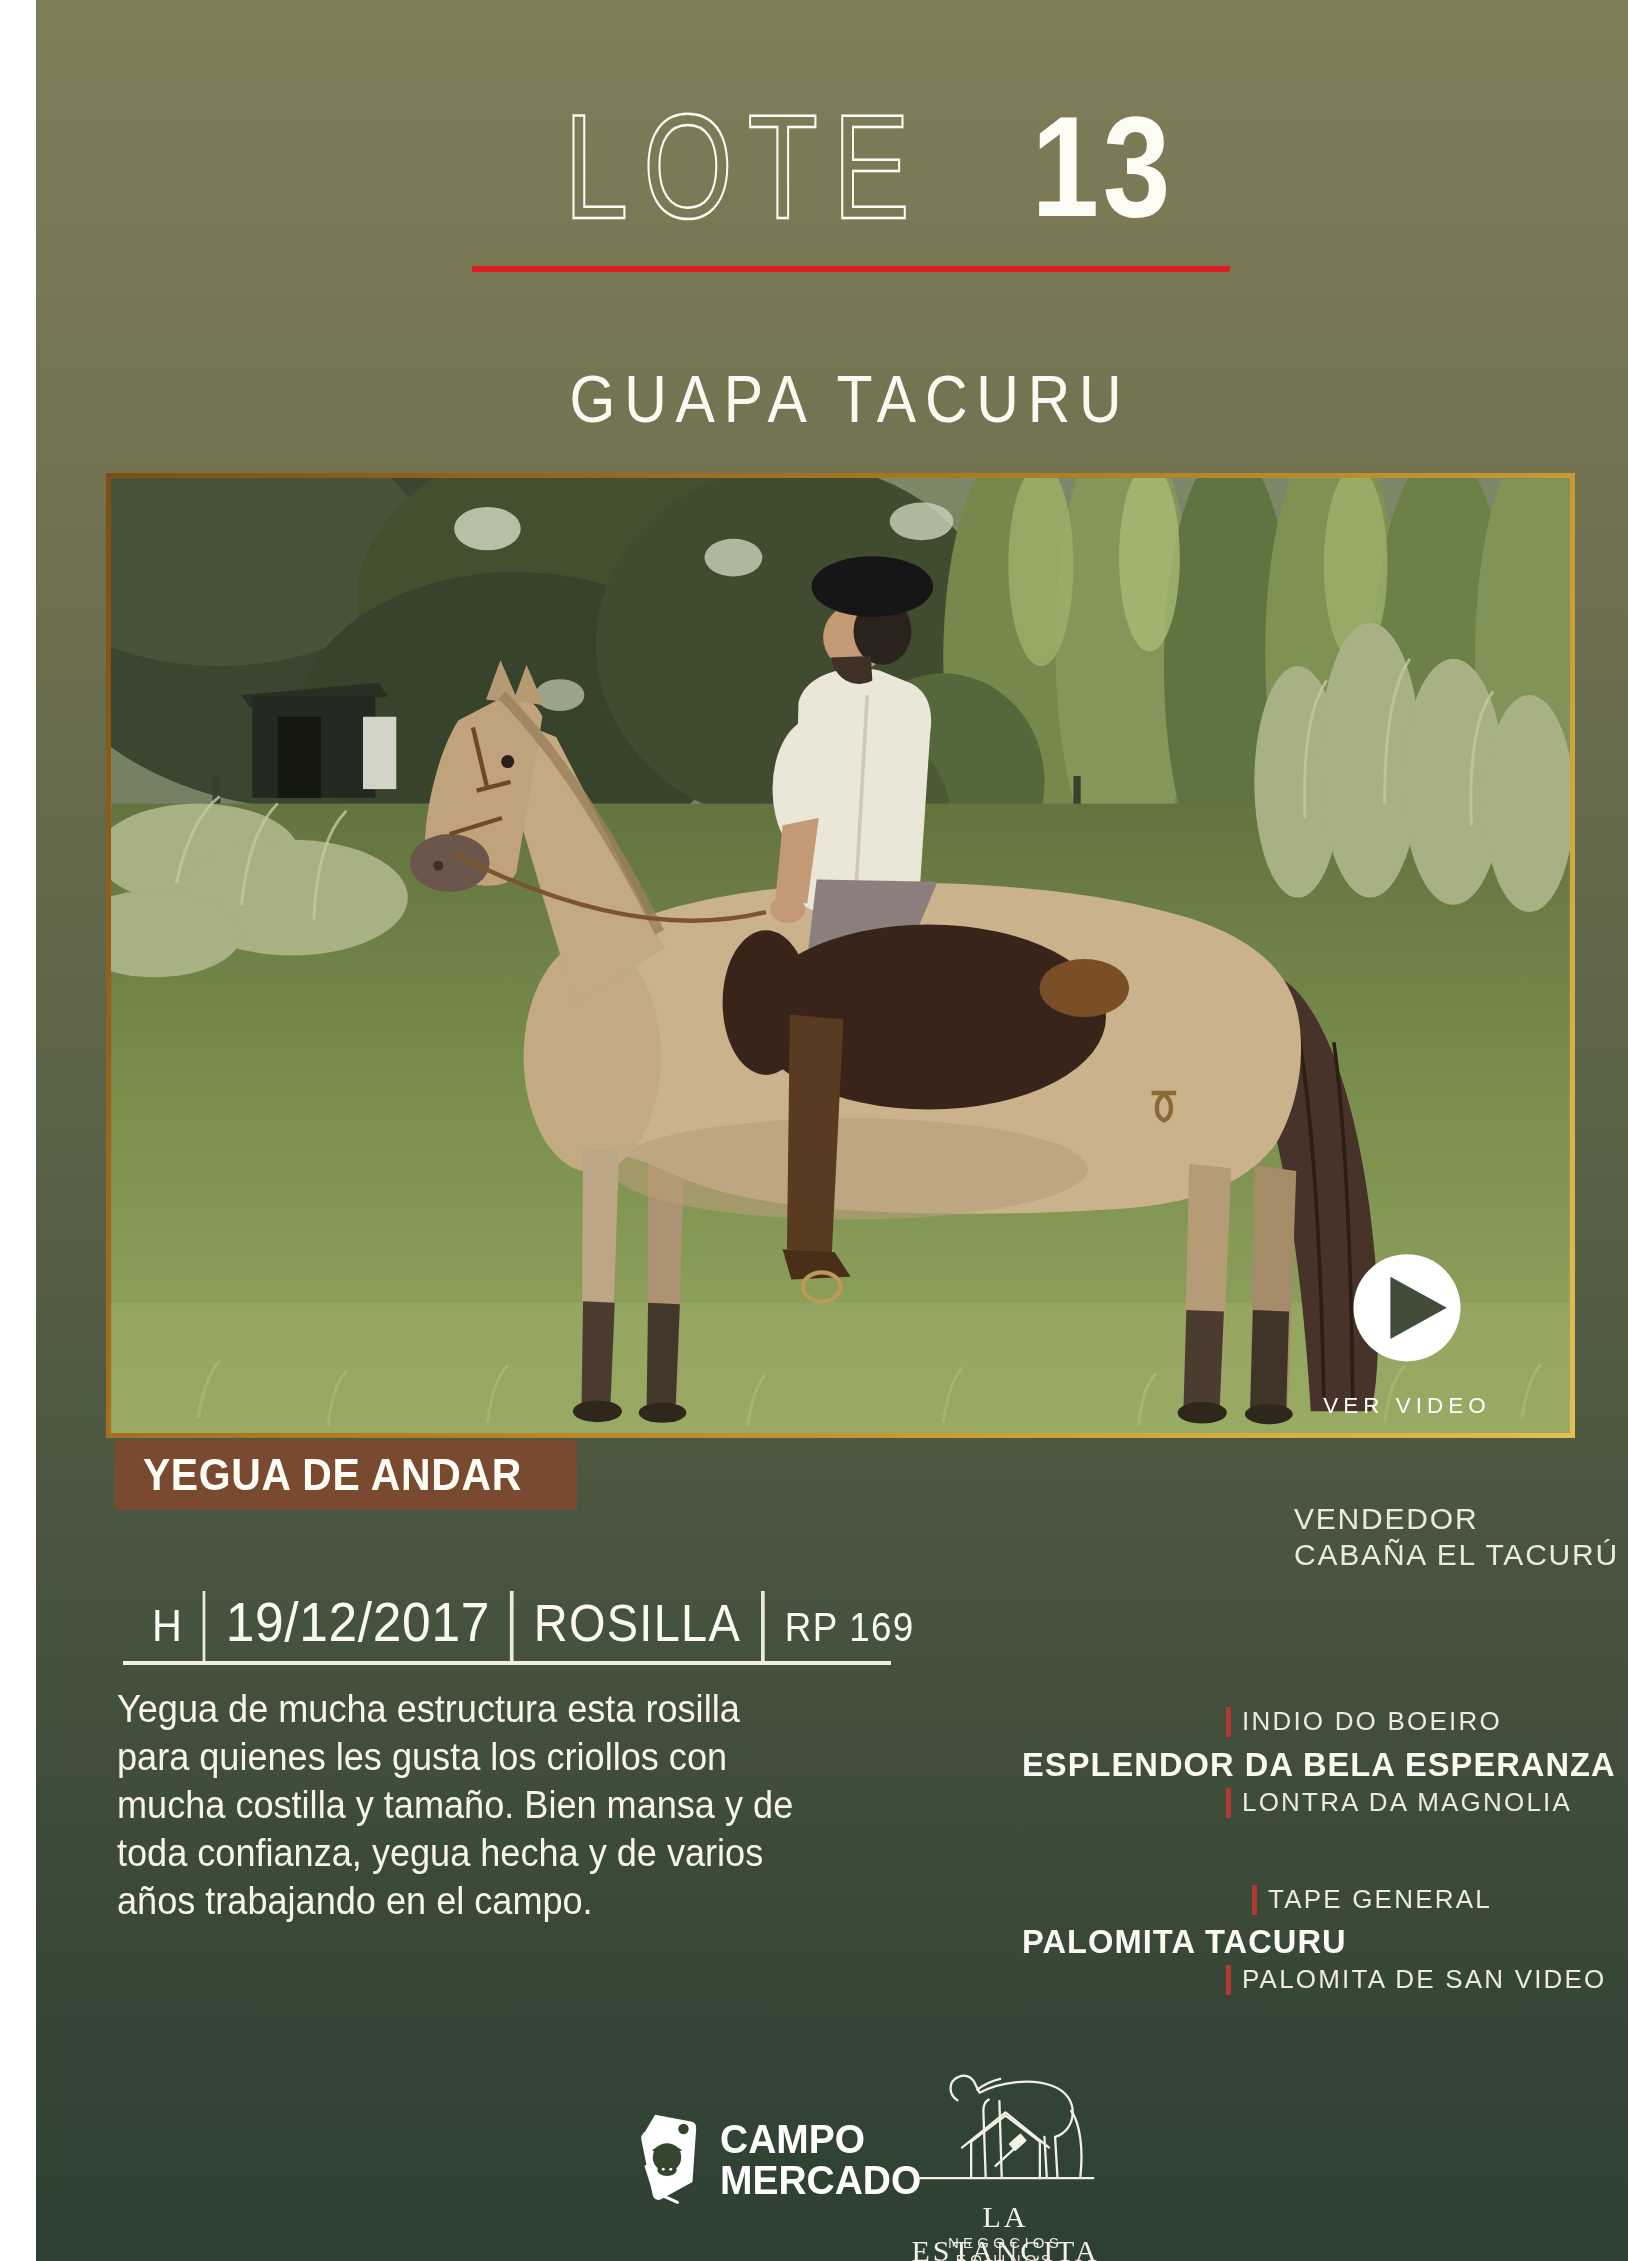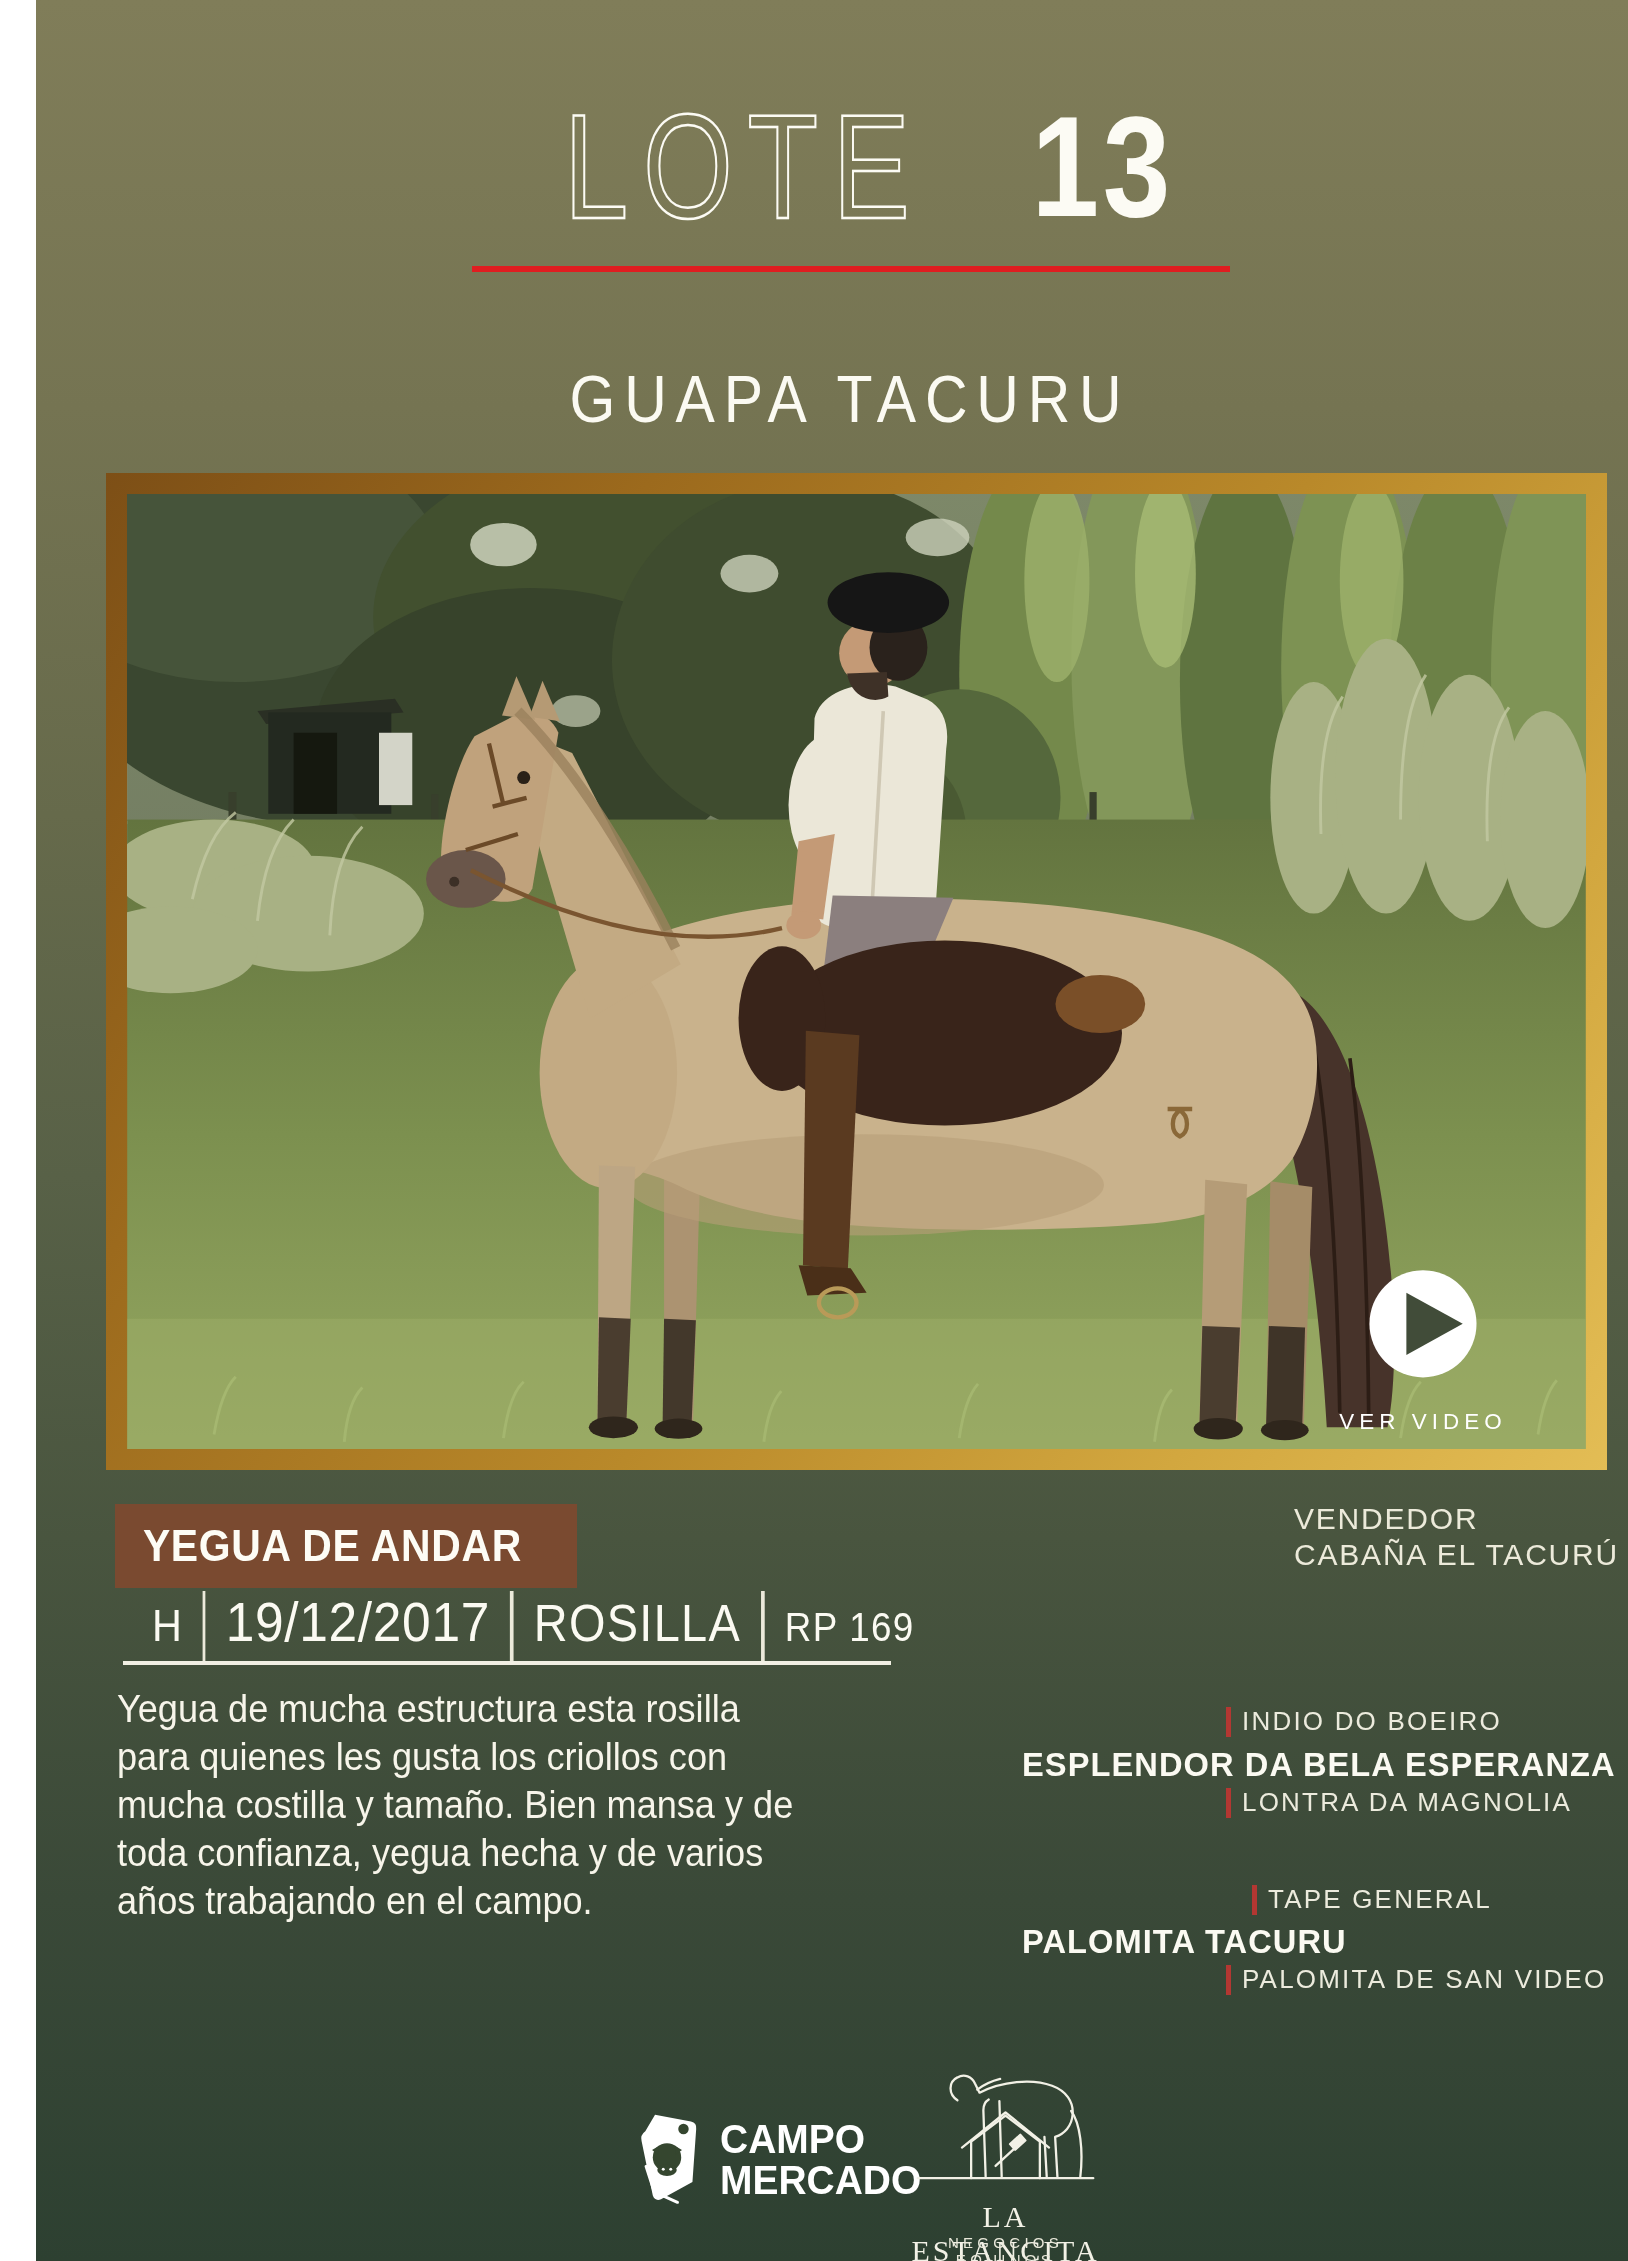--- a/index.html
+++ b/index.html
@@ -14,28 +14,28 @@
   .lote-thin{
     font-size:148px;line-height:1;letter-spacing:19px;font-weight:400;
     color:transparent;-webkit-text-stroke:2.5px #fcfbf4;
     transform:scaleX(.78);transform-origin:center;
   }
   .lote-num{font-size:143px;line-height:1.04;font-weight:700;color:#fcfbf4;letter-spacing:4.3px;transform:scaleX(.85);transform-origin:center;}
   .red-line{left:436px;top:266px;width:758px;height:5.8px;background:#e01d20;}
   .horse-name{left:0;top:360px;width:1628px;text-align:center;font-size:67px;font-weight:400;letter-spacing:10px;color:#fbfaf2;transform:scaleX(.88);transform-origin:center;}
   
   .photo-frame{
-    left:70px;top:473px;width:1459px;height:955px;padding:21px;margin:0;
+    left:70px;top:473px;width:1459px;height:955px;padding:5px;margin:0;
     background:linear-gradient(125deg,#7d4f16 0%,#9c6a1d 25%,#b9892a 55%,#d2a73f 80%,#e3bd55 100%);
   }
   .photo-frame svg{display:block;width:1459px;height:955px;}
   
   .seller{left:1258px;top:1501px;font-size:30px;letter-spacing:1.8px;line-height:36px;color:#eceada;}
   
-  .category-box{left:79px;top:1504px;width:462px;height:84px;background:#7a4a30;display:flex;align-items:center;}
+  .category-box{left:79px;top:1440px;width:462px;height:70px;background:#7a4a30;display:flex;align-items:center;}
   .category-box span{padding-left:30px;font-size:44px;font-weight:700;letter-spacing:0.7px;color:#fdfcf5;transform:scaleX(.93);transform-origin:left;}
   .info-row{left:116px;top:1589px;height:75px;display:flex;align-items:baseline;transform:scaleX(.92);transform-origin:left;white-space:nowrap;}
   .info-row .sep{align-self:center;width:3.6px;height:72px;background:#eceadb;margin:0 22px;}
   .sex{font-size:45px;color:#fbfaf2;}
   .bdate{font-size:56px;color:#fbfaf2;letter-spacing:0.7px;}
   .coat{font-size:51px;color:#fbfaf2;letter-spacing:1.4px;}
   .rp{font-size:40px;color:#fbfaf2;letter-spacing:1.4px;}
   .rule{left:87px;top:1661px;width:768px;height:4.3px;background:#f2f0e4;}
   .description{left:81px;top:1685px;width:854px;margin:0;font-size:38px;line-height:48px;color:#f7f5ea;white-space:pre-line;transform:scaleX(.95);transform-origin:left;}
   

